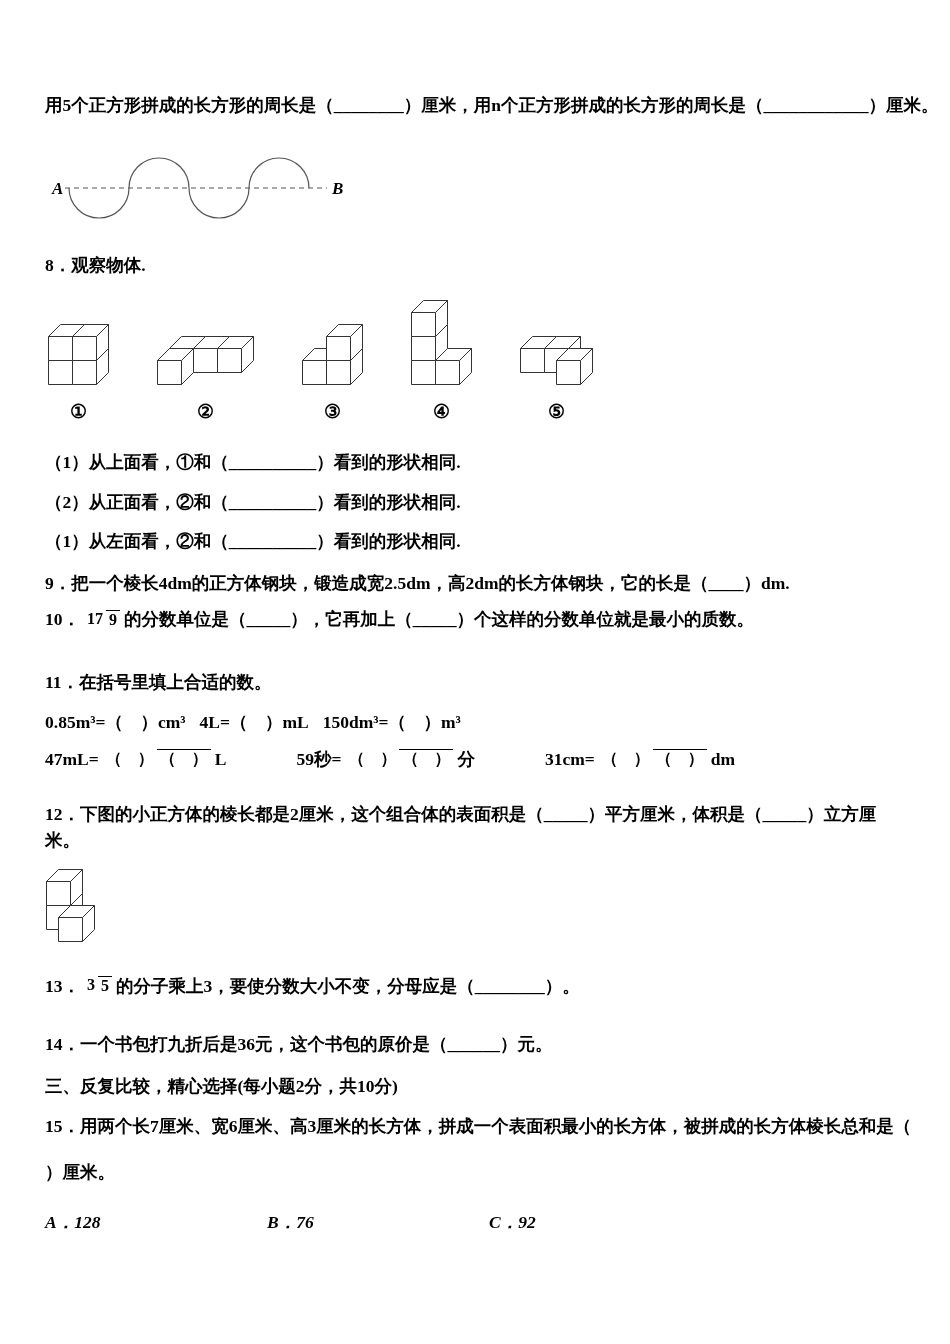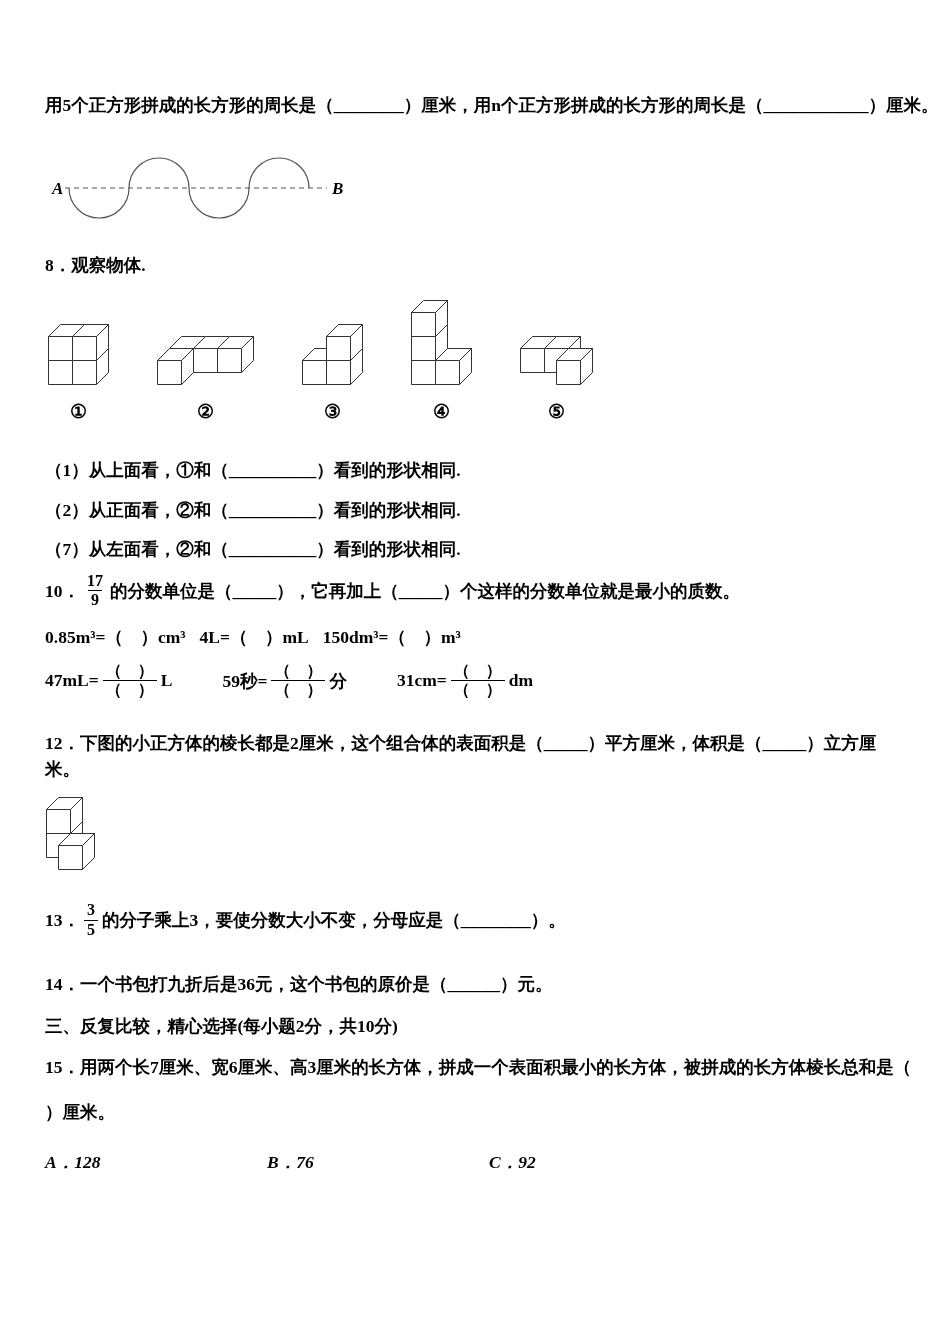--- a/index.html
+++ b/index.html
@@ -14,33 +14,33 @@
 
   .q7-text { margin-top:16px; }
   .wave-fig { display:block; margin-top:10px; margin-left:6px; }
   .wave-fig text { font-size:17px; font-style:italic; font-family:"Liberation Serif",serif; fill:#000; }
 
   .q8-text { margin-top:28px; }
   .cube-row { display:flex; align-items:flex-end; gap:46px; margin-top:20px; margin-left:2px; }
   .cube-box { display:flex; flex-direction:column; align-items:center; }
   .cube-box .circ { margin-top:15px; font-size:19px; line-height:1.2; }
 
-  .subs { margin-top:34px; }
+  .subs { margin-top:26px; }
   .subs p { margin-top:13px; }
 
   .q9-text { margin-top:16px; }
 
   .frac-row { display:flex; align-items:center; margin-top:10px; }
-  .frac { display:inline-flex; flex-direction:column; align-items:center; vertical-align:middle; margin:0 4px; line-height:1.15; font-size:16px; }
+  .frac { display:inline-flex; flex-direction:row; align-items:center; vertical-align:middle; margin:0 4px; line-height:1.15; font-size:16px; }
   .frac .num { padding:0 3px; }
   .frac .den { border-top:1.3px solid #000; padding:0 3px; }
 
   .q11-title { margin-top:36px; }
   .u-row { display:flex; gap:14px; margin-top:14px; }
-  .u-row2 { display:flex; gap:50px; margin-top:12px; align-items:center; }
+  .u-row2 { display:flex; gap:70px; margin-top:12px; align-items:center; }
   .grp { display:inline-flex; align-items:center; }
 
   .q12-text { margin-top:30px; }
   .q12-fig { display:block; margin-top:14px; }
 
   .q13-row { margin-top:30px; }
   .q14-text { margin-top:32px; }
 
   .sec-heading { margin-top:16px; font-weight:700; }
   .q15-l1 { margin-top:14px; }
@@ -144,33 +144,35 @@
           <polygon points="48,-24 72,-24 84,-36 60,-36" fill="#ffffff" stroke="#333" stroke-width="1" stroke-linejoin="round"></polygon>
           <polygon points="72,0 84,-12 84,-36 72,-24" fill="#ffffff" stroke="#333" stroke-width="1" stroke-linejoin="round"></polygon>
         </svg>
       <span class="circ">⑤</span>
     </div>
   </div>
 
   <div class="subs">
     <p class="line">（1）从上面看，①和（__________）看到的形状相同.</p>
     <p class="line">（2）从正面看，②和（__________）看到的形状相同.</p>
-    <p class="line">（7）从左面看，②和（__________）看到的形状相同.</p>
-  </div>
-
+    <p class="line">（1）从左面看，②和（__________）看到的形状相同.</p>
+  </div>
+
+  <p class="line q9-text">9．把一个棱长4dm的正方体钢块，锻造成宽2.5dm，高2dm的长方体钢块，它的长是（____）dm.</p>
 
   <div class="frac-row">
     <span>10．</span>
     <span class="frac">
       <span class="num">17</span>
       <span class="den">9</span>
     </span>
     <span class="line">的分数单位是（_____），它再加上（_____）个这样的分数单位就是最小的质数。</span>
   </div>
 
+  <p class="line q11-title">11．在括号里填上合适的数。</p>
 
   <div class="u-row">
     <span class="line">0.85m³=（　）cm³</span>
     <span class="line">4L=（　）mL</span>
     <span class="line">150dm³=（　）m³</span>
   </div>
 
   <div class="u-row2">
     <span class="grp">
       <span>47mL=</span>

